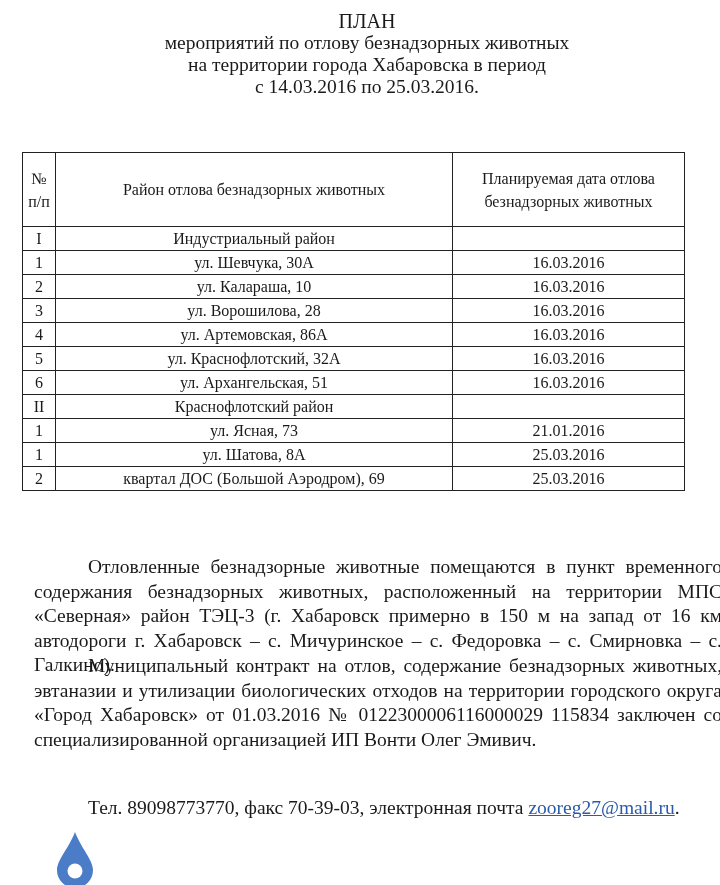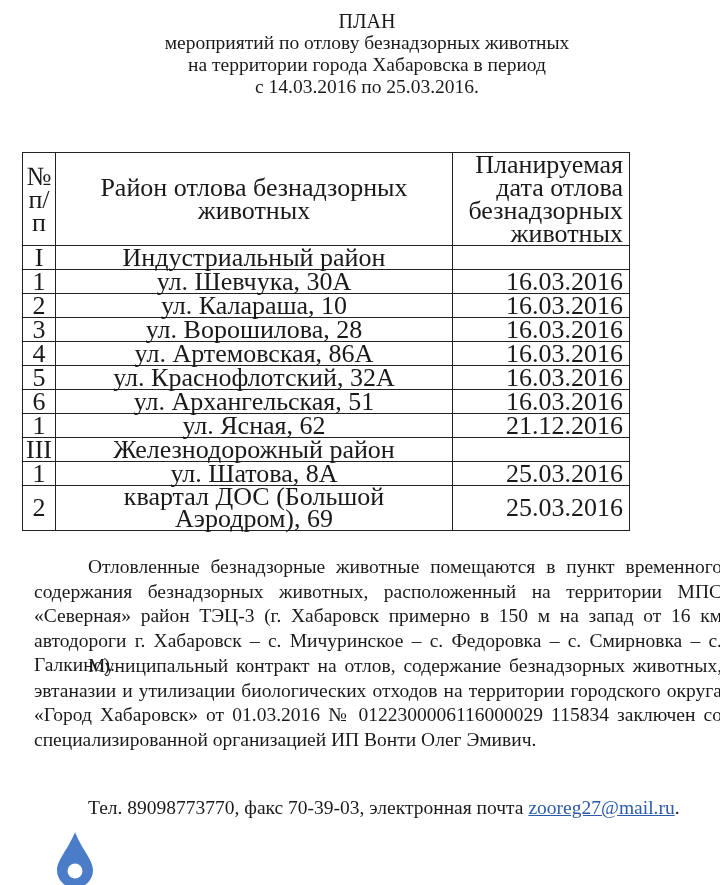--- a/index.html
+++ b/index.html
@@ -8,30 +8,30 @@
     font-family: "Liberation Serif", "DejaVu Serif", serif;
     color: #1a1a1a;
   }
   .title-block {
     position: absolute; left: 0; width: 734px; top: 10px;
     text-align: center; font-size: 19.5px; line-height: 22px;
   }
   .title-block .t1 { font-size: 20px; }
   table.plan {
     position: absolute; left: 22px; top: 152px;
-    width: 608px; border-collapse: collapse; font-size: 26px;
+    width: 663px; border-collapse: collapse; font-size: 16px;
   }
   table.plan td, table.plan th {
     border: 1.5px solid #222; padding: 0 6px; font-weight: normal;
     height: 23px; line-height: 22px; vertical-align: middle;
   }
   table.plan th { line-height: 23px; height: 73px; }
   .c-num { width: 32px; text-align: center; padding: 0 !important; }
   .c-area { width: 384px; text-align: center; }
-  .c-date { text-align: right; }
+  .c-date { text-align: center; }
   th.c-area { }
   .para {
     position: absolute; left: 22px; width: 688px;
     font-size: 19.5px; line-height: 24.5px; text-align: justify;
     text-indent: 54px; margin: 12px;
   }
   .p1 { top: 543px; }
   .p2 { top: 642px; }
   .p3 { top: 784px; text-align: left; }
   a.email { color: #2b5aa8; text-decoration: underline; }
@@ -87,28 +87,28 @@
         <td class="c-num">5</td>
         <td class="c-area">ул. Краснофлотский, 32А</td>
         <td class="c-date">16.03.2016</td>
       </tr>
       <tr>
         <td class="c-num">6</td>
         <td class="c-area">ул. Архангельская, 51</td>
         <td class="c-date">16.03.2016</td>
       </tr>
       <tr>
-        <td class="c-num">1</td>
-        <td class="c-area">ул. Ясная, 62</td>
-        <td class="c-date">21.12.2016</td>
+        <td class="c-num">II</td>
+        <td class="c-area">Краснофлотский район</td>
+        <td class="c-date"></td>
       </tr>
       <tr>
-        <td class="c-num">III</td>
-        <td class="c-area">Железнодорожный район</td>
-        <td class="c-date"></td>
+        <td class="c-num">1</td>
+        <td class="c-area">ул. Ясная, 73</td>
+        <td class="c-date">21.01.2016</td>
       </tr>
       <tr>
         <td class="c-num">1</td>
         <td class="c-area">ул. Шатова, 8А</td>
         <td class="c-date">25.03.2016</td>
       </tr>
       <tr>
         <td class="c-num">2</td>
         <td class="c-area">квартал ДОС (Большой Аэродром), 69</td>
         <td class="c-date">25.03.2016</td>

